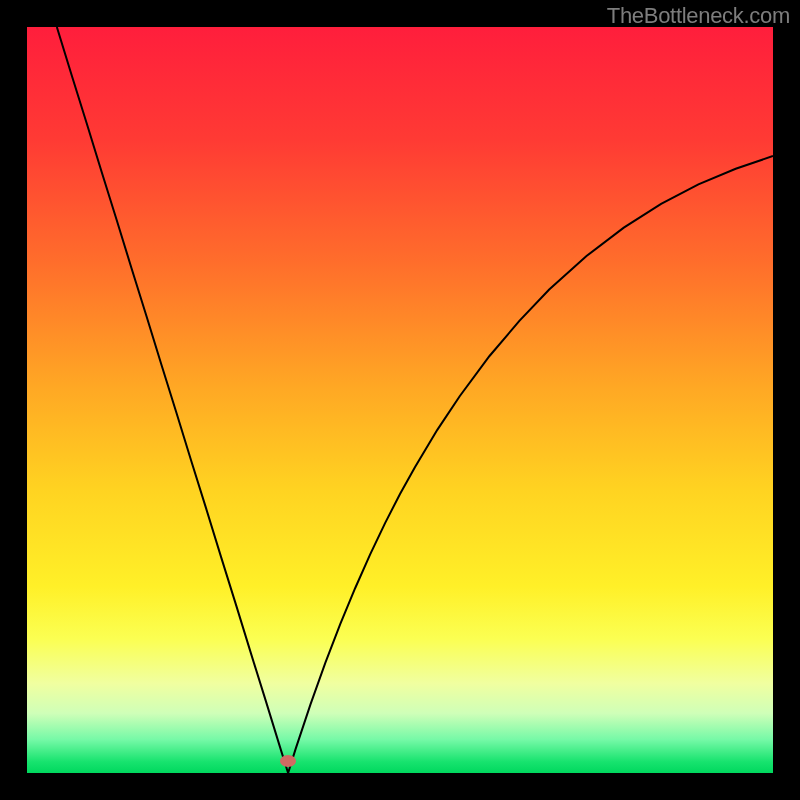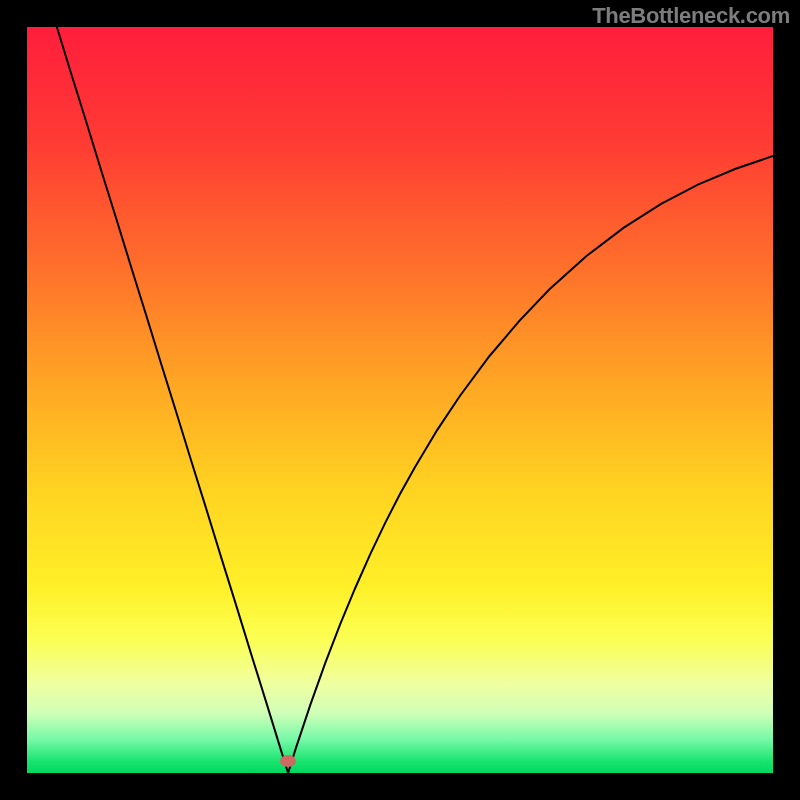--- a/index.html
+++ b/index.html
@@ -26,21 +26,21 @@
     width: 746px;
     height: 746px;
     overflow: hidden;
   }
   .watermark {
     position: absolute;
     top: 3px;
     right: 10px;
     color: #7d7d7d;
     font-size: 22px;
-    font-weight: 700;
+    font-weight: 400;
     letter-spacing: -0.3px;
     user-select: none;
     text-align: right;
   }
   .ellipse-marker {
     position: absolute;
     border-radius: 50%;
   }
 </style>
 </head>

